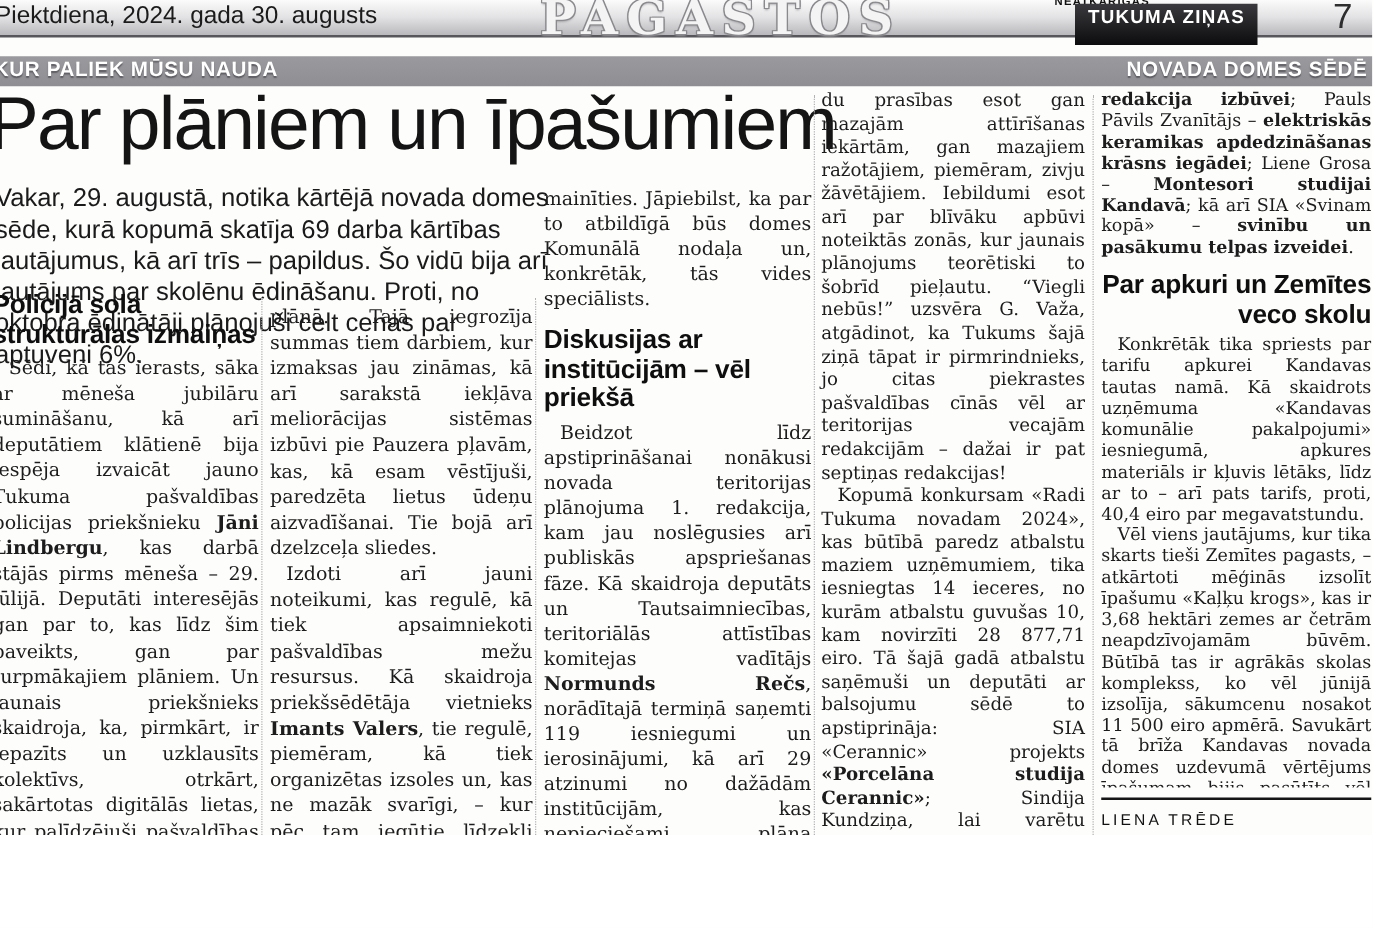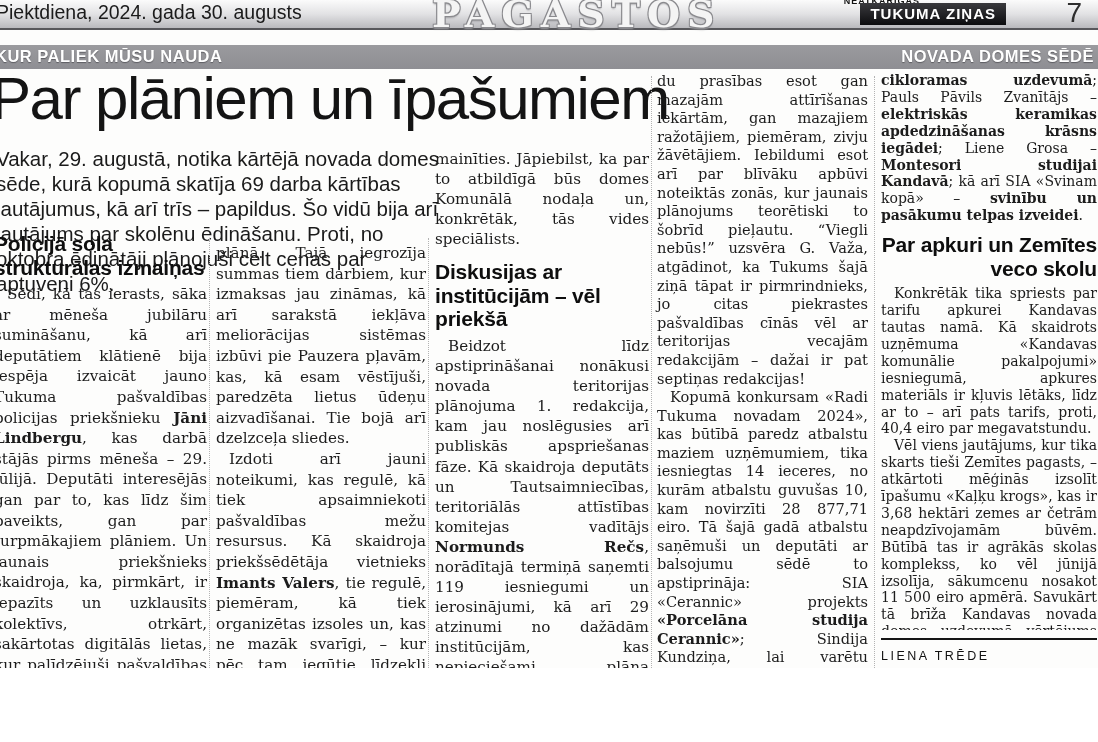--- a/index.html
+++ b/index.html
@@ -12,21 +12,21 @@
   .date{position:absolute;left:-4px;top:1px;font-family:"Liberation Sans",sans-serif;
         font-size:19.5px;color:#1b1b1b;white-space:nowrap;}
   .logo{position:absolute;left:432px;top:-9px;width:250px;text-align:center;
         font-family:"DejaVu Serif",serif;font-weight:bold;font-size:38px;letter-spacing:7px;
         color:#f4f4f4;text-shadow:-1px -1px 0 #8a8a8e,1px -1px 0 #8a8a8e,-1px 1px 0 #8a8a8e,1px 1px 0 #8a8a8e,0 2px 2px #9a9a9e;
         white-space:nowrap;}
   .masthead-small{position:absolute;right:178px;top:-4px;font-family:"Liberation Sans",sans-serif;
         font-size:9px;font-weight:bold;color:#111;letter-spacing:1px;white-space:nowrap;}
   .masthead{position:absolute;right:92px;top:3px;background:linear-gradient(180deg,#3a3a3e,#0c0c0e);
         color:#fff;font-family:"Liberation Sans",sans-serif;font-weight:bold;font-size:15px;
-        letter-spacing:1px;padding:2px 10px 3px;white-space:nowrap;}
+        letter-spacing:1px;padding:2px 10px 14px;white-space:nowrap;}
   .pagenum{position:absolute;right:16px;top:-3px;font-family:"Liberation Sans",sans-serif;
         font-size:28px;font-weight:300;color:#2e2e2e;}
   
   .sectionbar{position:absolute;left:0;top:45px;width:1098px;height:24px;
         background:linear-gradient(180deg,#9a9a9e,#8e8e93);}
   .sectionbar .lbl{position:absolute;top:2px;font-family:"Liberation Sans",sans-serif;
         font-weight:bold;font-size:16.5px;color:#fff;letter-spacing:.5px;
         text-shadow:0 1px 1px rgba(50,50,55,.55);white-space:nowrap;}
   .lbl.left{left:-5px;} .lbl.right{right:4px;}
   
@@ -105,21 +105,21 @@
     <h3>Diskusijas ar institūcijām – vēl priekšā</h3>
     <p class="indent"><span>Beidzot līdz apstiprināšanai nonākusi novada teritorijas plānojuma 1. redakcija, kam jau noslēgusies arī publiskās apspriešanas fāze. Kā skaidroja deputāts un Tautsaimniecības, teritoriālās attīstības komitejas vadītājs </span><b>Normunds Rečs</b><span>, norādītajā termiņā saņemti 119 iesniegumi un ierosinājumi, kā arī 29 atzinumi no dažādām institūcijām, kas nepieciešami plāna apstiprināšanai. No tiem pozitīvi un bez iebildēm ir bijuši gan tikai 13, un acīmredzot diskusijas par dažiem vēl turpināsies, pirms apspriešanai nodos plāna 2. redakciju. Kā piebilda G. Važa, piemēram, nav panākta vienošanās dažādos jautājumos ar Dabas aizsardzības pārvaldi. Tikšanās, kas vēl priekšā, – ar Vides dienestu, kā arī būs sarunas ar ministrijām. Priekšsēdētājs uzsvēra, ka, viņaprāt, izpildot prasības, piemēram, piekrastes attīstība tiekot teju pilnībā paralizēta. Papil-</span></p>
   </div>
 
   <div class="col c4">
     <p><span>du prasības esot gan mazajām attīrīšanas iekārtām, gan mazajiem ražotājiem, piemēram, zivju žāvētājiem. Iebildumi esot arī par blīvāku apbūvi noteiktās zonās, kur jaunais plānojums teorētiski to šobrīd pieļautu. “Viegli nebūs!” uzsvēra G. Važa, atgādinot, ka Tukums šajā ziņā tāpat ir pirmrindnieks, jo citas piekrastes pašvaldības cīnās vēl ar teritorijas vecajām redakcijām – dažai ir pat septiņas redakcijas!</span></p>
     <p class="indent"><span>Kopumā konkursam «Radi Tukuma novadam 2024», kas būtībā paredz atbalstu maziem uzņēmumiem, tika iesniegtas 14 ieceres, no kurām atbalstu guvušas 10, kam novirzīti 28 877,71 eiro. Tā šajā gadā atbalstu saņēmuši un deputāti ar balsojumu sēdē to apstiprināja: SIA «Cerannic» projekts </span><b>«Porcelāna studija Cerannic»</b><span>; Sindija Kundziņa, lai varētu iegādāties mobilu saldējuma ražošanas iekārtu un dažādot uzņēmuma pakalpojumu </span></p>
   </div>
 
   <div class="col c5">
-    <p><b>cikloramas uzdevumā</b><span>; Pauls Pāvils Zvanītājs – </span><b>elektriskās keramikas apdedzināšanas krāsns iegādei</b><span>; Liene Grosa – </span><b>Montesori studijai Kandavā</b><span>; kā arī SIA «Svinam kopā» – </span><b>svinību un pasākumu telpas izveidei</b><span>.</span></p>
+    <p><b>redakcija izbūvei</b><span>; Pauls Pāvils Zvanītājs – </span><b>elektriskās keramikas apdedzināšanas krāsns iegādei</b><span>; Liene Grosa – </span><b>Montesori studijai Kandavā</b><span>; kā arī SIA «Svinam kopā» – </span><b>svinību un pasākumu telpas izveidei</b><span>.</span></p>
     <h3>Par apkuri un Zemītes veco skolu</h3>
     <p class="indent"><span>Konkrētāk tika spriests par tarifu apkurei Kandavas tautas namā. Kā skaidrots uzņēmuma «Kandavas komunālie pakalpojumi» iesniegumā, apkures materiāls ir kļuvis lētāks, līdz ar to – arī pats tarifs, proti, 40,4 eiro par megavatstundu.</span></p>
     <p class="indent"><span>Vēl viens jautājums, kur tika skarts tieši Zemītes pagasts, – atkārtoti mēģinās izsolīt īpašumu «Kaļķu krogs», kas ir 3,68 hektāri zemes ar četrām neapdzīvojamām būvēm. Būtībā tas ir agrākās skolas komplekss, ko vēl jūnijā izsolīja, sākumcenu nosakot 11 500 eiro apmērā. Savukārt tā brīža Kandavas novada domes uzdevumā vērtējums īpašumam bijis pasūtīts vēl iepriekš – 2021. gadā. Pirmā izsole gan bija neveiksmīga, un nu deputāti apstiprināja noteikumus un virzīja īpašumu otrreizējai izsolīšanai.</span></p>
 
   </div>
 
   <div class="colfoot">
     <div class="byline-box">
       <span class="byline">LIENA TRĒDE</span>
     </div>

